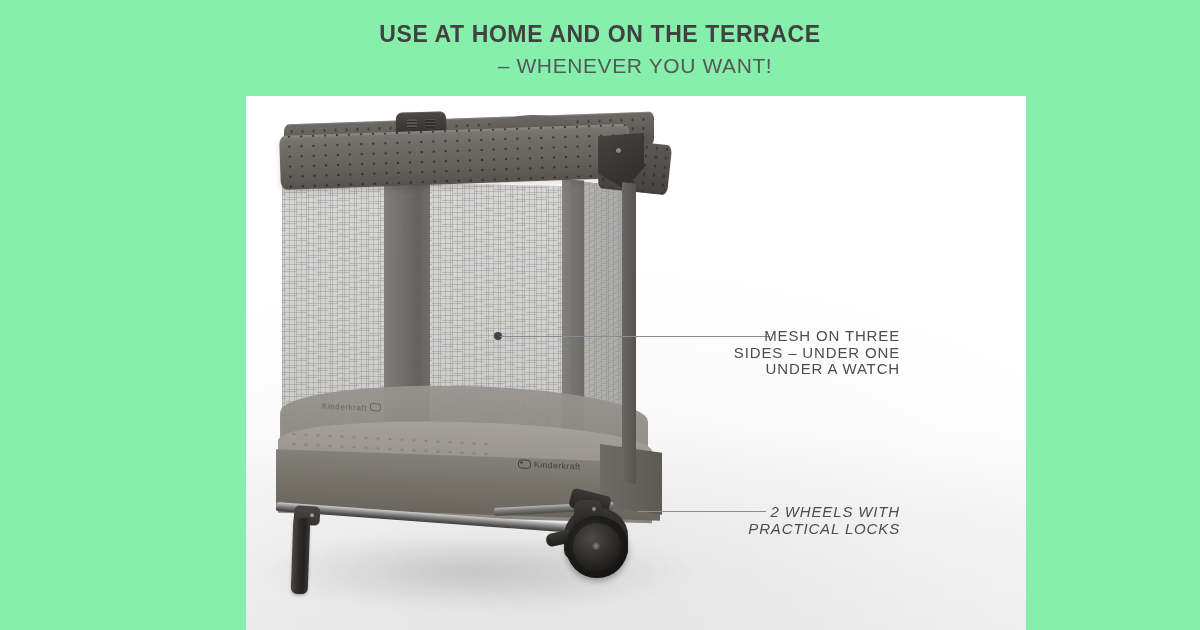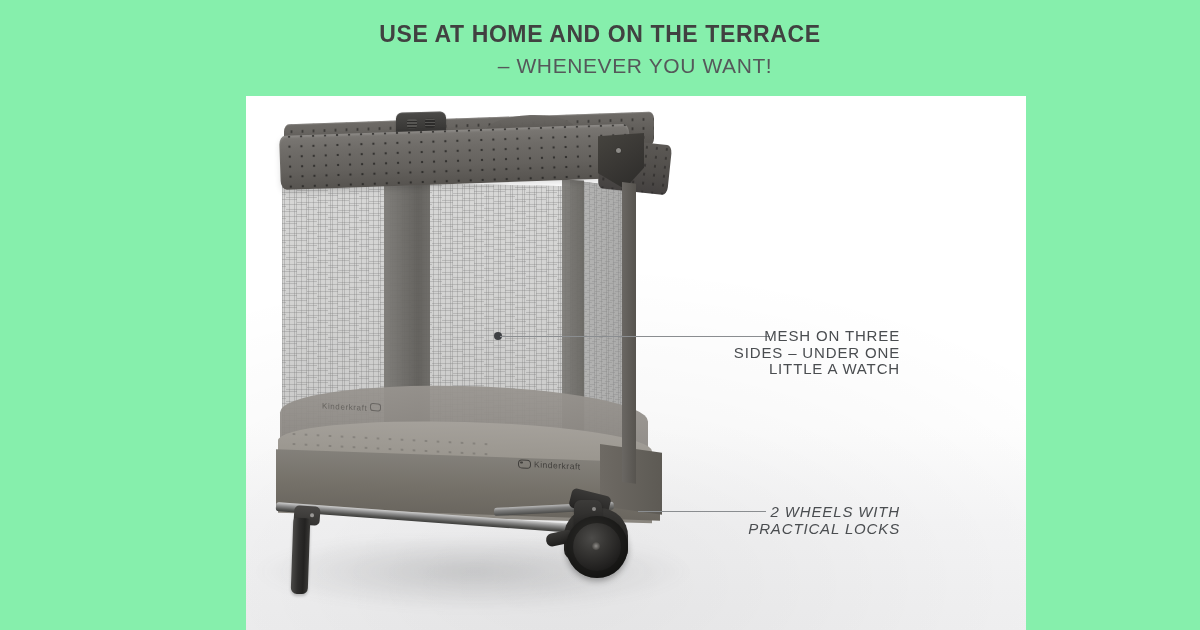--- a/index.html
+++ b/index.html
@@ -339,21 +339,21 @@
     <div class="wheel-brake"></div>
     <div class="wheel"></div>
     <div class="wheel-axle"></div>
   </div>
 
   <div class="callout-dot" style="left:494px;top:332px;"></div>
   <div class="callout-line" style="left:500px;top:336px;width:270px;"></div>
   <div class="callout-text" id="callout-mesh-text">
     <div>MESH ON THREE</div>
     <div>SIDES – UNDER ONE</div>
-    <div>LITTLE A WATCH</div>
+    <div>UNDER A WATCH</div>
   </div>
 
   <div class="callout-line" style="left:638px;top:511px;width:128px;"></div>
   <div class="callout-text" id="callout-wheels-text">
     <div>2 WHEELS WITH</div>
     <div>PRACTICAL LOCKS</div>
   </div>
 
 </div>
 

